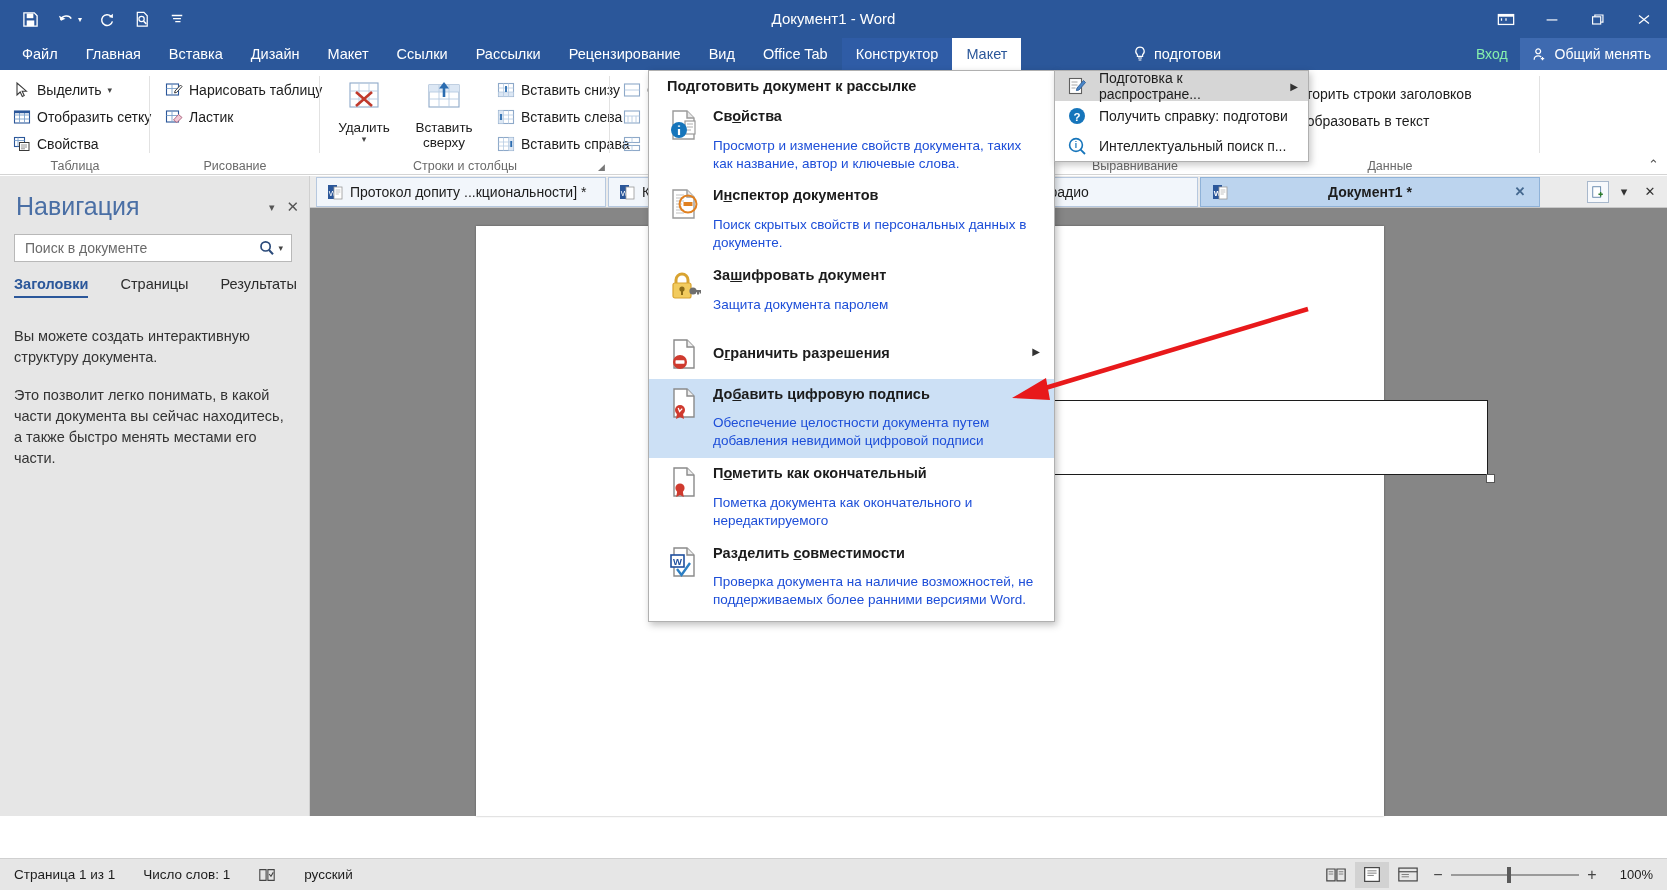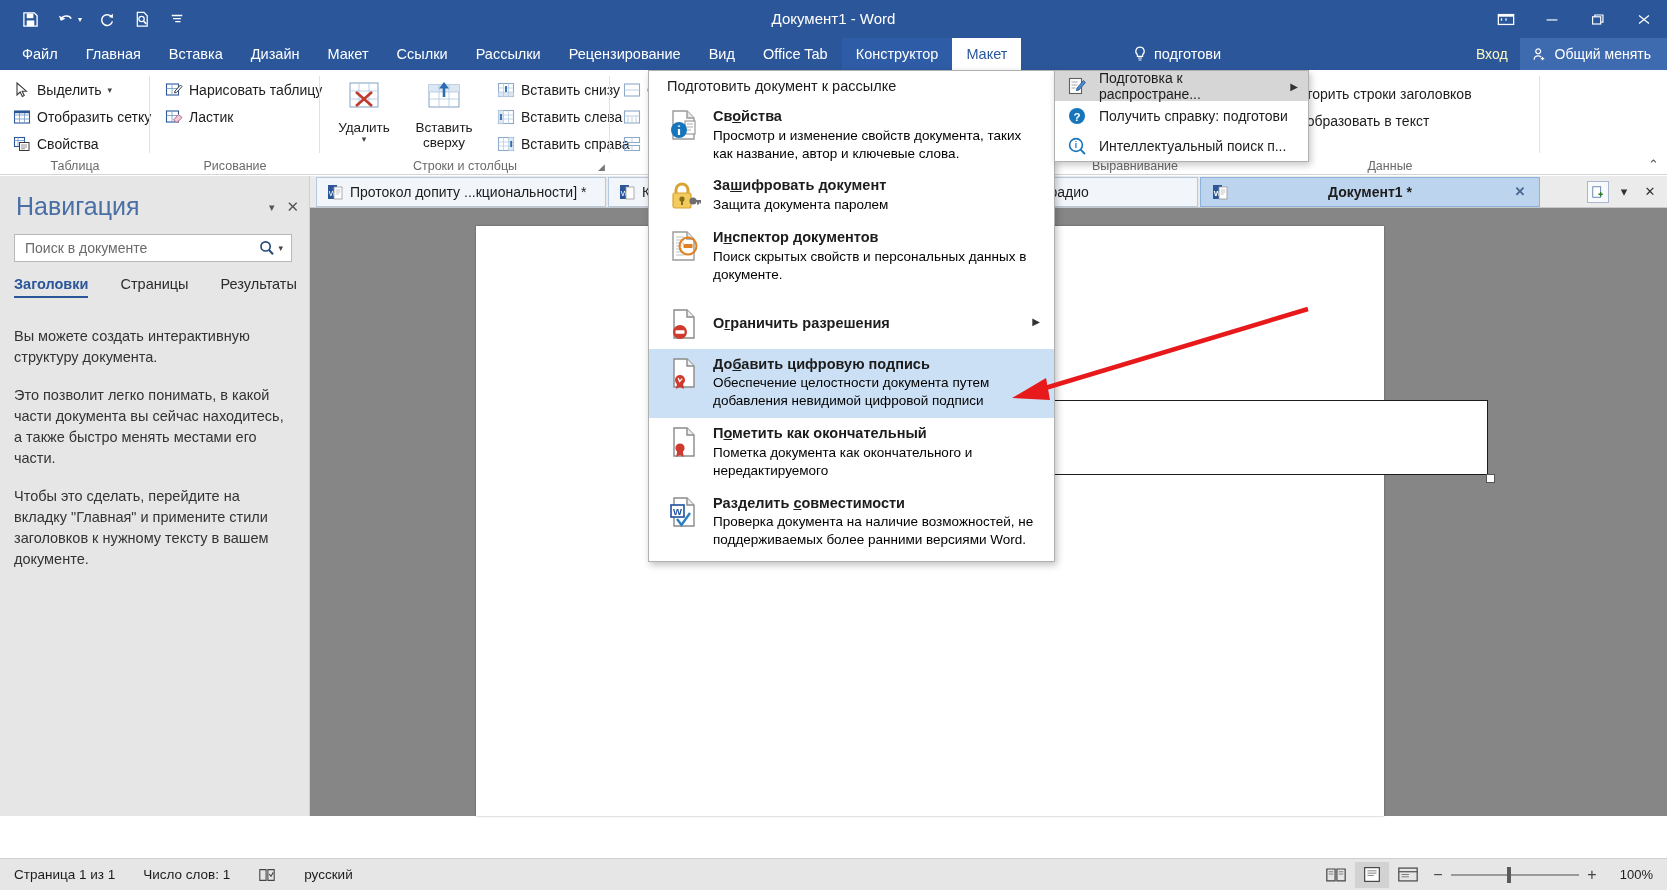--- a/index.html
+++ b/index.html
@@ -56,21 +56,21 @@
     color: #ffffff; font-size: 14.5px; white-space: nowrap; cursor: default;
   }
   .tab.ctxtab { background: #2f5ca6; }
   .tab.active { background: #ffffff; color: #2b579a; }
   .tellme {
     position: absolute; left: 1133px; top: 0; height: 32px; display: flex; align-items: center; gap: 7px;
     color: #ffffff; font-size: 14.5px;
   }
   .bulb { width: 14px; height: 16px; display:block; }
   .signin-wrap { position:absolute; right: 0; top:0; height:32px; display:flex; align-items:center; }
-  .signin { color:#fef9c3; font-size:14px; padding: 0 12px; height:32px; line-height:32px;text-align:right; }
+  .signin { color:#86efac; font-size:14px; padding: 0 12px; height:32px; line-height:32px;text-align:right; }
   .share {
     background: #3e6ab0; color:#ffffff; font-size:14px; height:32px; line-height:32px;
     padding: 0 16px 0 12px; display:flex; align-items:center; gap:8px;
   }
 
   
   .ribbon {
     position: absolute; top: 70px; left: 0; width: 1667px; height: 105px;
     background: #ffffff; border-bottom: 1px solid #d4d4d4;
   }
@@ -161,32 +161,32 @@
 
   
   .menu {
     position: absolute; left: 648px; top: 70px; width: 407px;
     background: #ffffff; border: 1px solid #b0b0b0;
     box-shadow: 2px 3px 7px rgba(0,0,0,.25);
     z-index: 40;
   }
   .menu-header {
     height: 30px; line-height: 30px; padding-left: 18px;
-    font-size: 14.5px; font-weight: normal; color: #1c1c1c;
+    font-size: 14.5px; font-weight: bold; color: #1c1c1c;
     background: #ffffff;
   }
   .mi {
     display: flex; gap: 12px; padding: 6px 10px 8px 18px; position: relative;
   }
   .mi.sel { background: #cce0f5; }
   .mi-ico { width: 34px; height: 34px; flex: 0 0 34px; display:block; margin-top:1px; }
   .mi-txt { flex: 1; }
   .mi-title { font-size: 14.5px; font-weight: bold; color: #1c1c1c; line-height: 1.3; }
   .mi-title u { text-decoration: underline; }
-  .mi-desc { font-size: 13.5px; color: #000000; line-height: 1.32; margin-top: 1px; }
+  .mi-desc { font-size: 13.5px; color: #1d4ed8; line-height: 1.32; margin-top: 11px; }
   .mi-arrow { position:absolute; right:14px; top:16px; font-size:10px; color:#333; }
   .mi-gap { height: 8px; }
 
   
   .tellmenu {
     position: absolute; left: 1054px; top: 70px; width: 255px;
     background: #ffffff; border: 1px solid #b0b0b0;
     box-shadow: 2px 3px 7px rgba(0,0,0,.22);
     z-index: 45;
   }
@@ -513,21 +513,20 @@
       <span style="font-size:9px; color:#444; padding-right:8px;">▾</span>
     </div>
     <div class="nav-tabs">
       <div class="nav-tab active">Заголовки</div>
       <div class="nav-tab">Страницы</div>
       <div class="nav-tab">Результаты</div>
     </div>
     <div class="nav-body">
       <p>Вы можете создать интерактивную структуру документа.</p>
       <p>Это позволит легко понимать, в какой части документа вы сейчас находитесь, а также быстро менять местами его части.</p>
-      <p>Чтобы это сделать, перейдите на вкладку "Главная" и примените стили заголовков к нужному тексту в вашем документе.</p>
     </div>
   </div>
 
   <div class="tabbar">
     <div style="width:6px;"></div>
     <div class="doctab" style="width:290px;">
       <svg class="tabicon" viewBox="0 0 16 16">
         <rect x="1" y="1" width="9" height="14" fill="#2b579a"></rect>
           <text x="5.5" y="11.5" font-size="8" fill="#fff" text-anchor="middle" font-family="Liberation Sans">W</text>
         <rect x="7" y="3" width="8" height="12" fill="#fff" stroke="#999" stroke-width="0.8"></rect>
@@ -590,44 +589,44 @@
         <path d="M12 17.5v1.2M12 21v6" stroke="#fff" stroke-width="2.2"></path>
       </svg>
       <div class="mi-txt">
         <div class="mi-title"><span>Св</span><u>о</u><span>йства</span></div>
         <div class="mi-desc">Просмотр и изменение свойств документа, таких как название, автор и ключевые слова.</div>
       </div>
     </div>
 
     <div class="mi">
       <svg class="mi-ico" viewBox="0 0 34 34">
+        <path d="M6 3h14l7 7v21H6z" fill="#fff" stroke="#9a9a9a" stroke-width="1.4"></path>
+        <path d="M20 3v7h7" fill="#e8e8e8" stroke="#9a9a9a" stroke-width="1.4"></path>
+        <path d="M9 8h8M9 11h8M9 14h8M9 17h6M9 20h6M9 23h8M9 26h8" stroke="#c0c0c0" stroke-width="1.1"></path>
+        <circle cx="21" cy="17" r="8.5" fill="none" stroke="#e08020" stroke-width="2"></circle>
+        <rect x="16.5" y="15" width="9" height="4" fill="#e08020"></rect>
+      </svg>
+      <div class="mi-txt">
+        <div class="mi-title"><span>И</span><u>н</u><span>спектор документов</span></div>
+        <div class="mi-desc">Поиск скрытых свойств и персональных данных в документе.</div>
+      </div>
+    </div>
+
+    <div class="mi">
+      <svg class="mi-ico" viewBox="0 0 34 34">
         <path d="M9 17v-4a6 6 0 0 1 12 0v4" fill="none" stroke="#d8a331" stroke-width="3"></path>
         <rect x="6" y="16" width="18" height="15" rx="2" fill="#f2cb5e" stroke="#d8a331" stroke-width="1.2"></rect>
         <circle cx="15" cy="22" r="2.6" fill="#8a6a17"></circle>
         <path d="M15 24v4" stroke="#8a6a17" stroke-width="2"></path>
         <circle cx="26" cy="24" r="3.6" fill="#6e6e6e"></circle>
         <path d="M28 24h6M31 24v3.5M33.5 24v2.5" stroke="#6e6e6e" stroke-width="2"></path>
       </svg>
       <div class="mi-txt">
         <div class="mi-title"><span>За</span><u>ш</u><span>ифровать документ</span></div>
         <div class="mi-desc">Защита документа паролем</div>
-      </div>
-    </div>
-
-    <div class="mi">
-      <svg class="mi-ico" viewBox="0 0 34 34">
-        <path d="M6 3h14l7 7v21H6z" fill="#fff" stroke="#9a9a9a" stroke-width="1.4"></path>
-        <path d="M20 3v7h7" fill="#e8e8e8" stroke="#9a9a9a" stroke-width="1.4"></path>
-        <path d="M9 8h8M9 11h8M9 14h8M9 17h6M9 20h6M9 23h8M9 26h8" stroke="#c0c0c0" stroke-width="1.1"></path>
-        <circle cx="21" cy="17" r="8.5" fill="none" stroke="#e08020" stroke-width="2"></circle>
-        <rect x="16.5" y="15" width="9" height="4" fill="#e08020"></rect>
-      </svg>
-      <div class="mi-txt">
-        <div class="mi-title"><span>И</span><u>н</u><span>спектор документов</span></div>
-        <div class="mi-desc">Поиск скрытых свойств и персональных данных в документе.</div>
       </div>
     </div>
 
     <div class="mi-gap"></div>
 
     <div class="mi" style="align-items:center;">
       <svg class="mi-ico" viewBox="0 0 34 34">
         <path d="M7 3h13l7 7v21H7z" fill="#fff" stroke="#8a8a8a" stroke-width="1.4"></path>
         <path d="M20 3v7h7" fill="#eee" stroke="#8a8a8a" stroke-width="1.4"></path>
         <circle cx="13" cy="25" r="7" fill="#cf3a2e"></circle>

